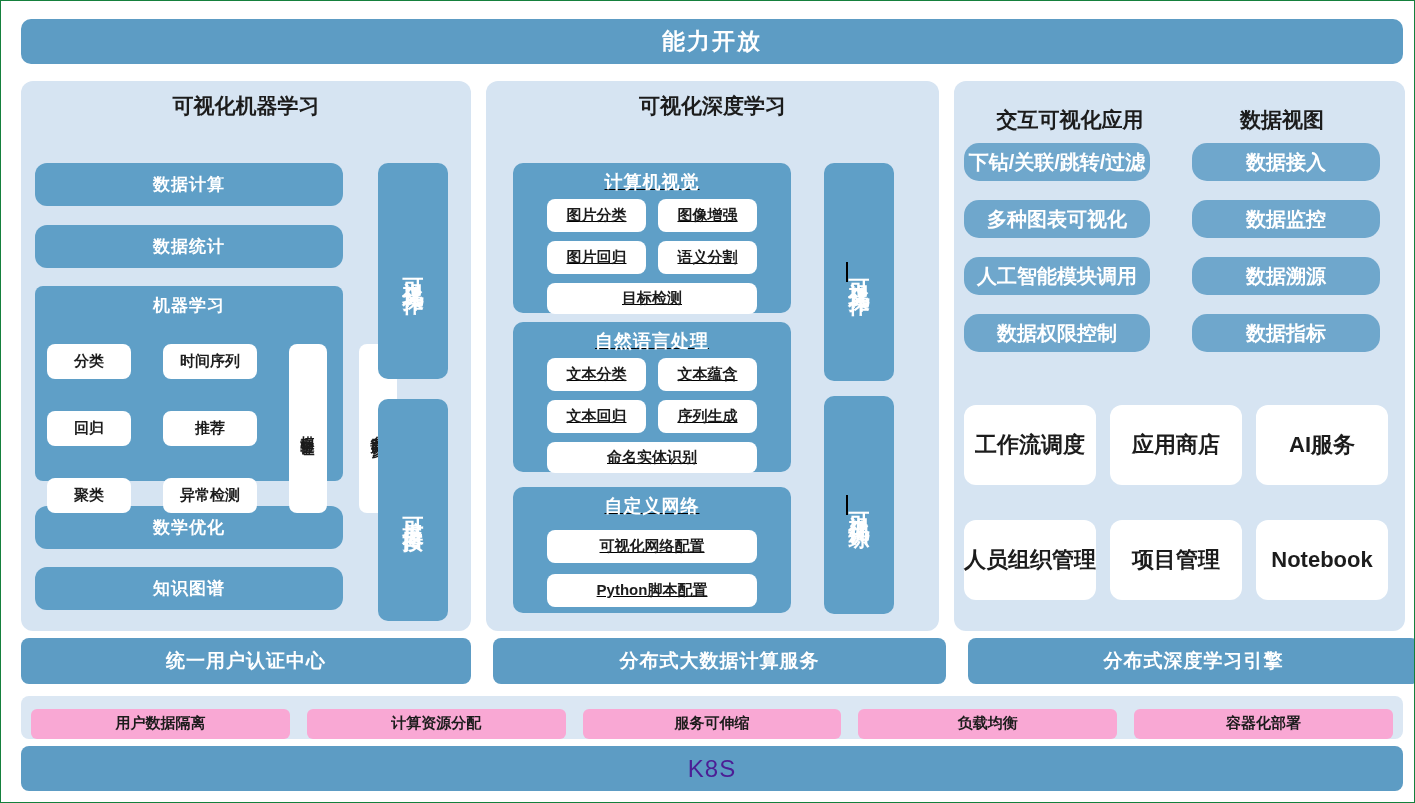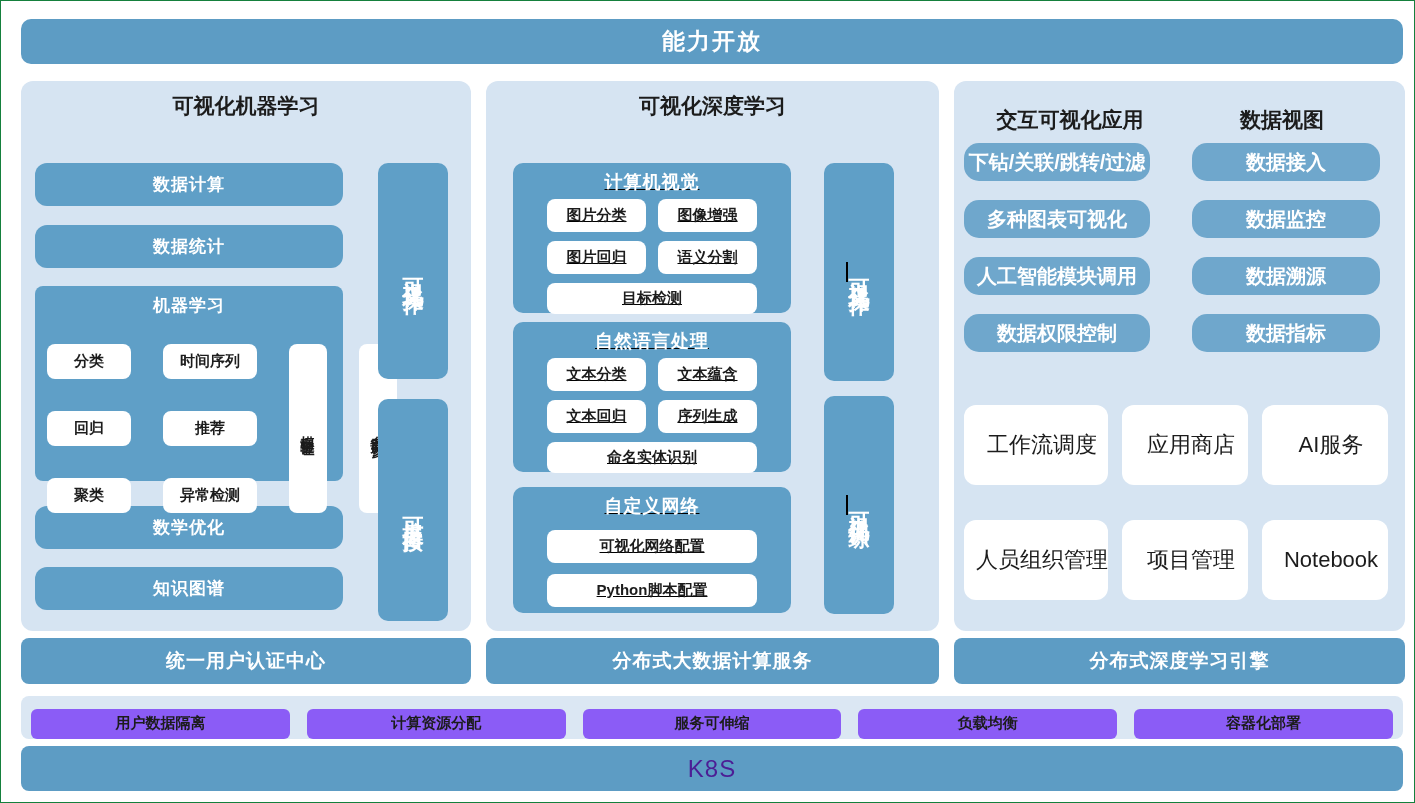--- a/index.html
+++ b/index.html
@@ -83,35 +83,35 @@
     display:flex;align-items:center;justify-content:center;
     color:#fff;font-weight:bold;font-size:20px;white-space:nowrap;
   }
   .rp-cards{
     margin-top:53px;display:grid;grid-template-columns:repeat(3,1fr);
     column-gap:14px;row-gap:35px;
   }
   .card{
     height:80px;background:#fff;border-radius:12px;
     display:flex;align-items:center;justify-content:center;
-    color:#1c1c1c;font-weight:normal;font-size:22px;white-space:nowrap;padding-left:12px;
-  }
-  
-  .svc-row{display:grid;grid-template-columns:450px 453px 451px;column-gap:15px;margin-top:7px;}
+    color:#1c1c1c;font-weight:bold;font-size:22px;white-space:nowrap;
+  }
+  
+  .svc-row{display:grid;grid-template-columns:450px 453px 451px;column-gap:22px;margin-top:7px;}
   .svc{
     height:46px;background:#5d9cc4;border-radius:8px;
     display:flex;align-items:center;justify-content:center;
     color:#fff;font-weight:bold;font-size:19px;letter-spacing:1px;
   }
   .infra-band{
     margin-top:12px;height:43px;background:#dbe7f3;border-radius:8px;
     display:flex;align-items:center;gap:17px;padding:0 10px;box-sizing:border-box;
   }
   .ipill{
-    flex:1;height:30px;background:#8b5cf6;border-radius:6px;
+    flex:1;height:30px;background:#f9a8d4;border-radius:6px;
     display:flex;align-items:center;justify-content:center;
     color:#1c1c1c;font-weight:bold;font-size:15px;margin-top:12px;
   }
   .k8s{
     margin-top:7px;height:45px;background:#5d9cc4;border-radius:8px;
     display:flex;align-items:center;justify-content:center;
     color:#4c1d95;font-weight:normal;font-size:24px;letter-spacing:1px;
   }
 </style>
 </head>

